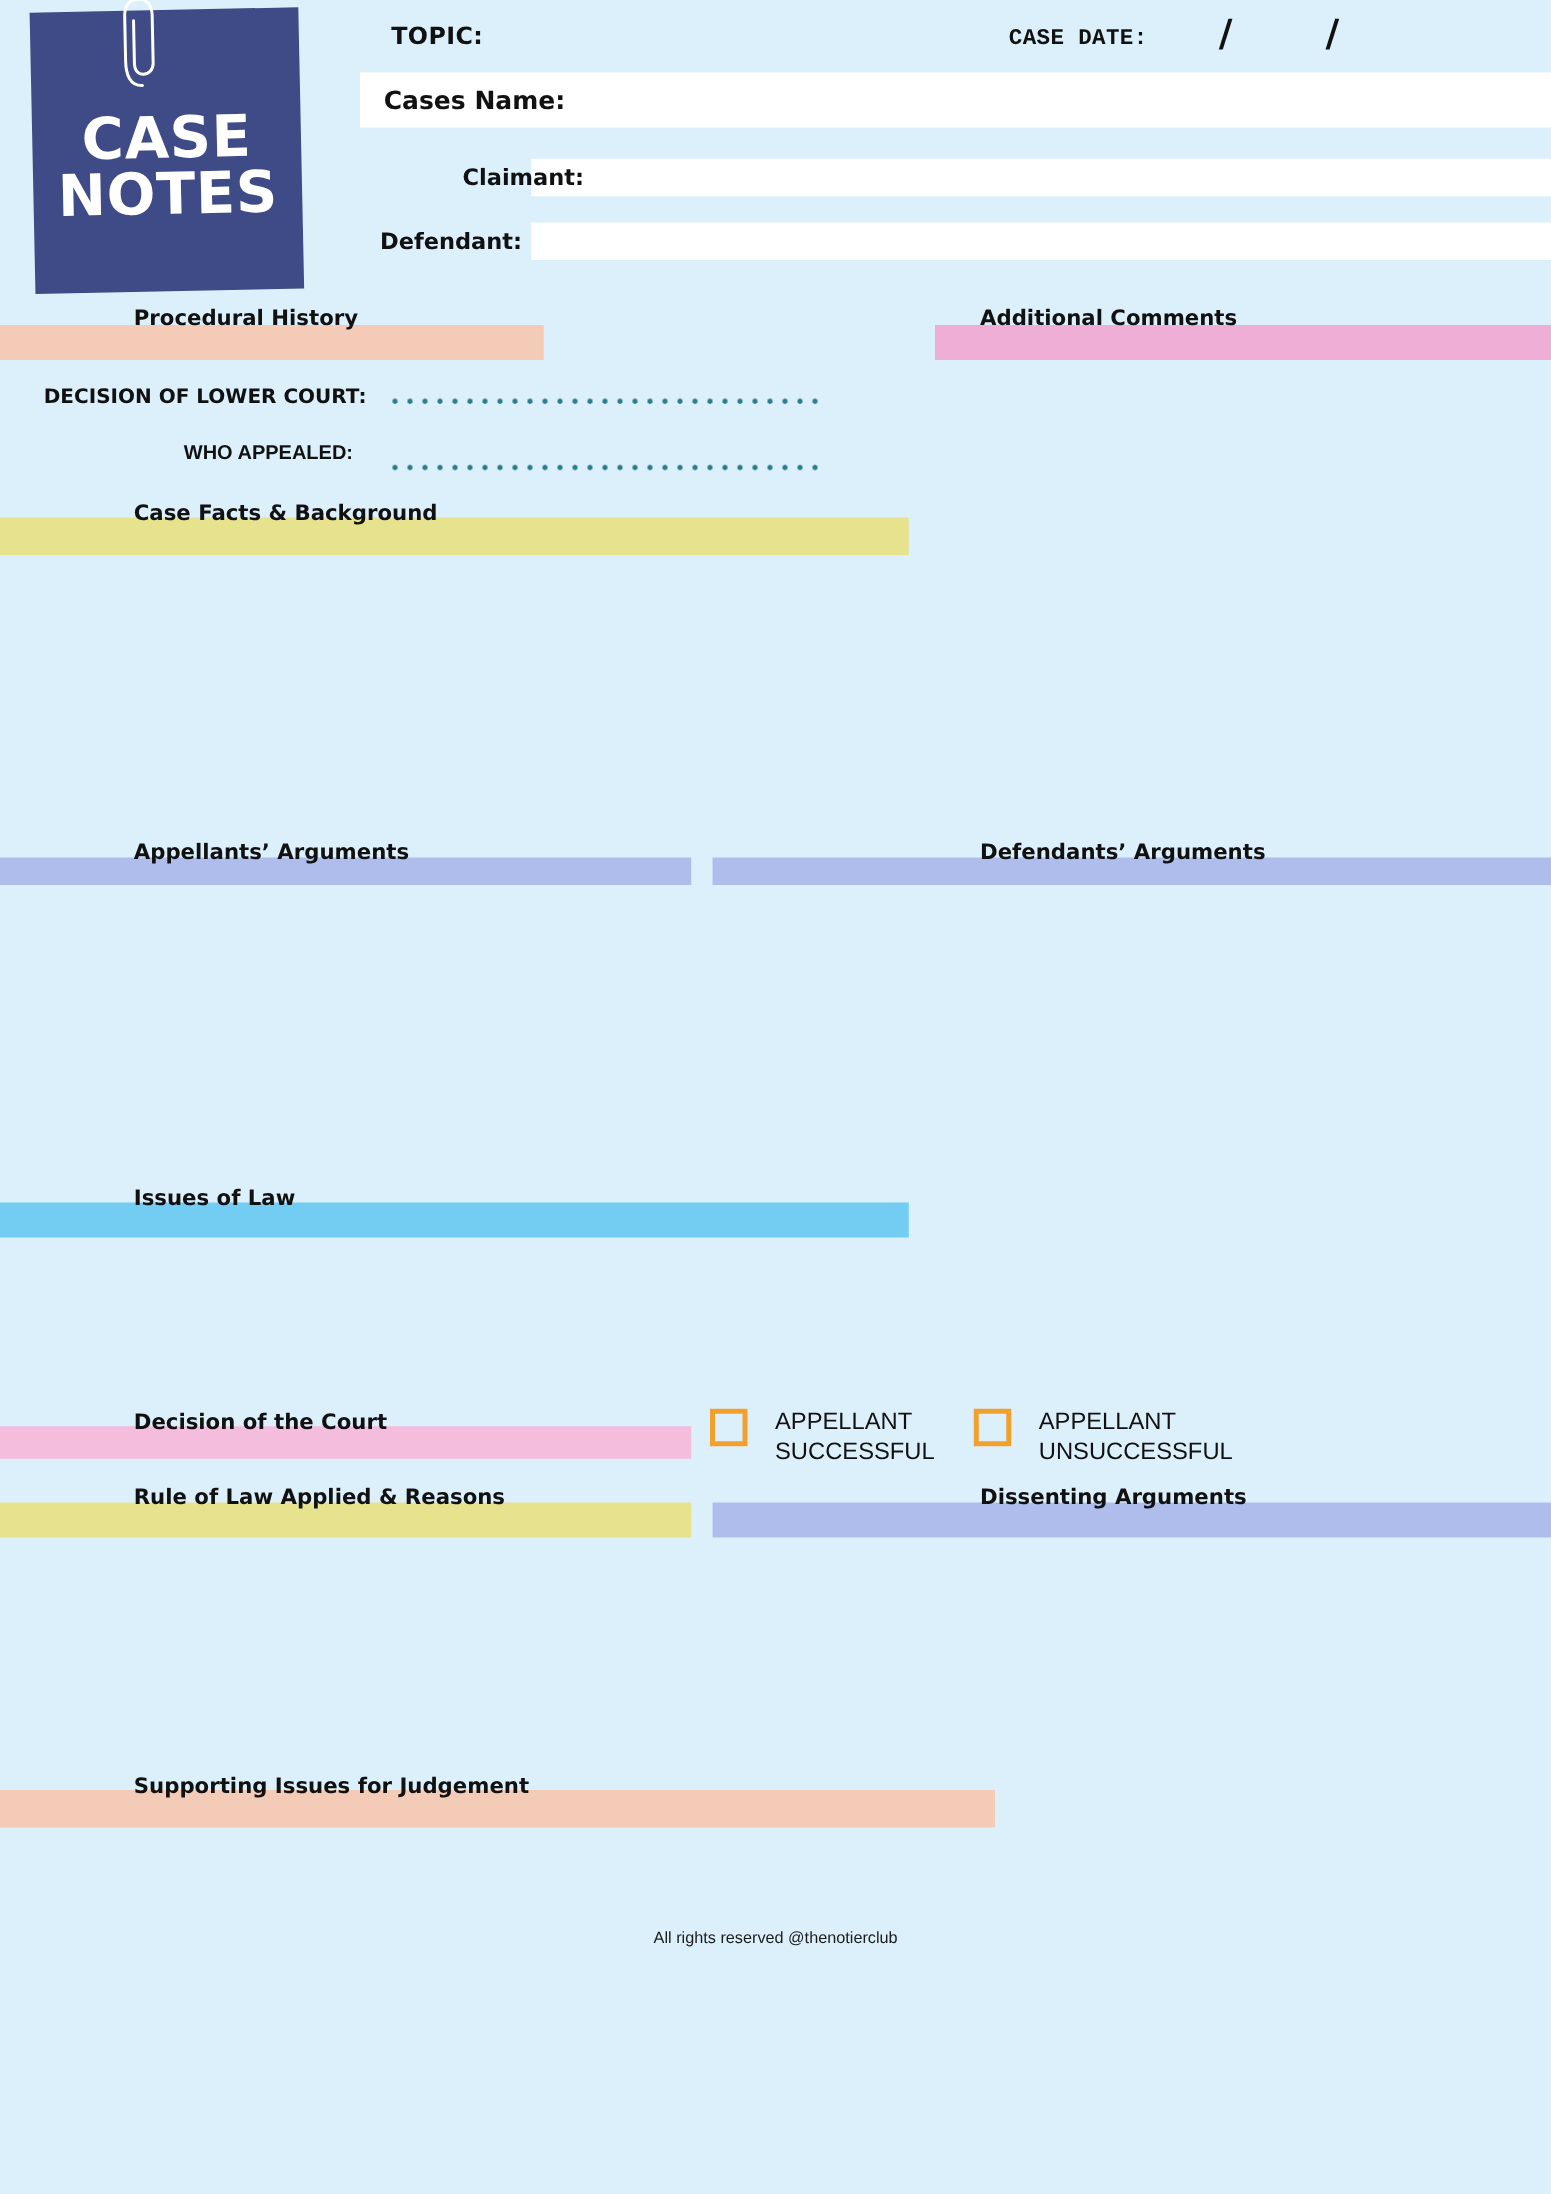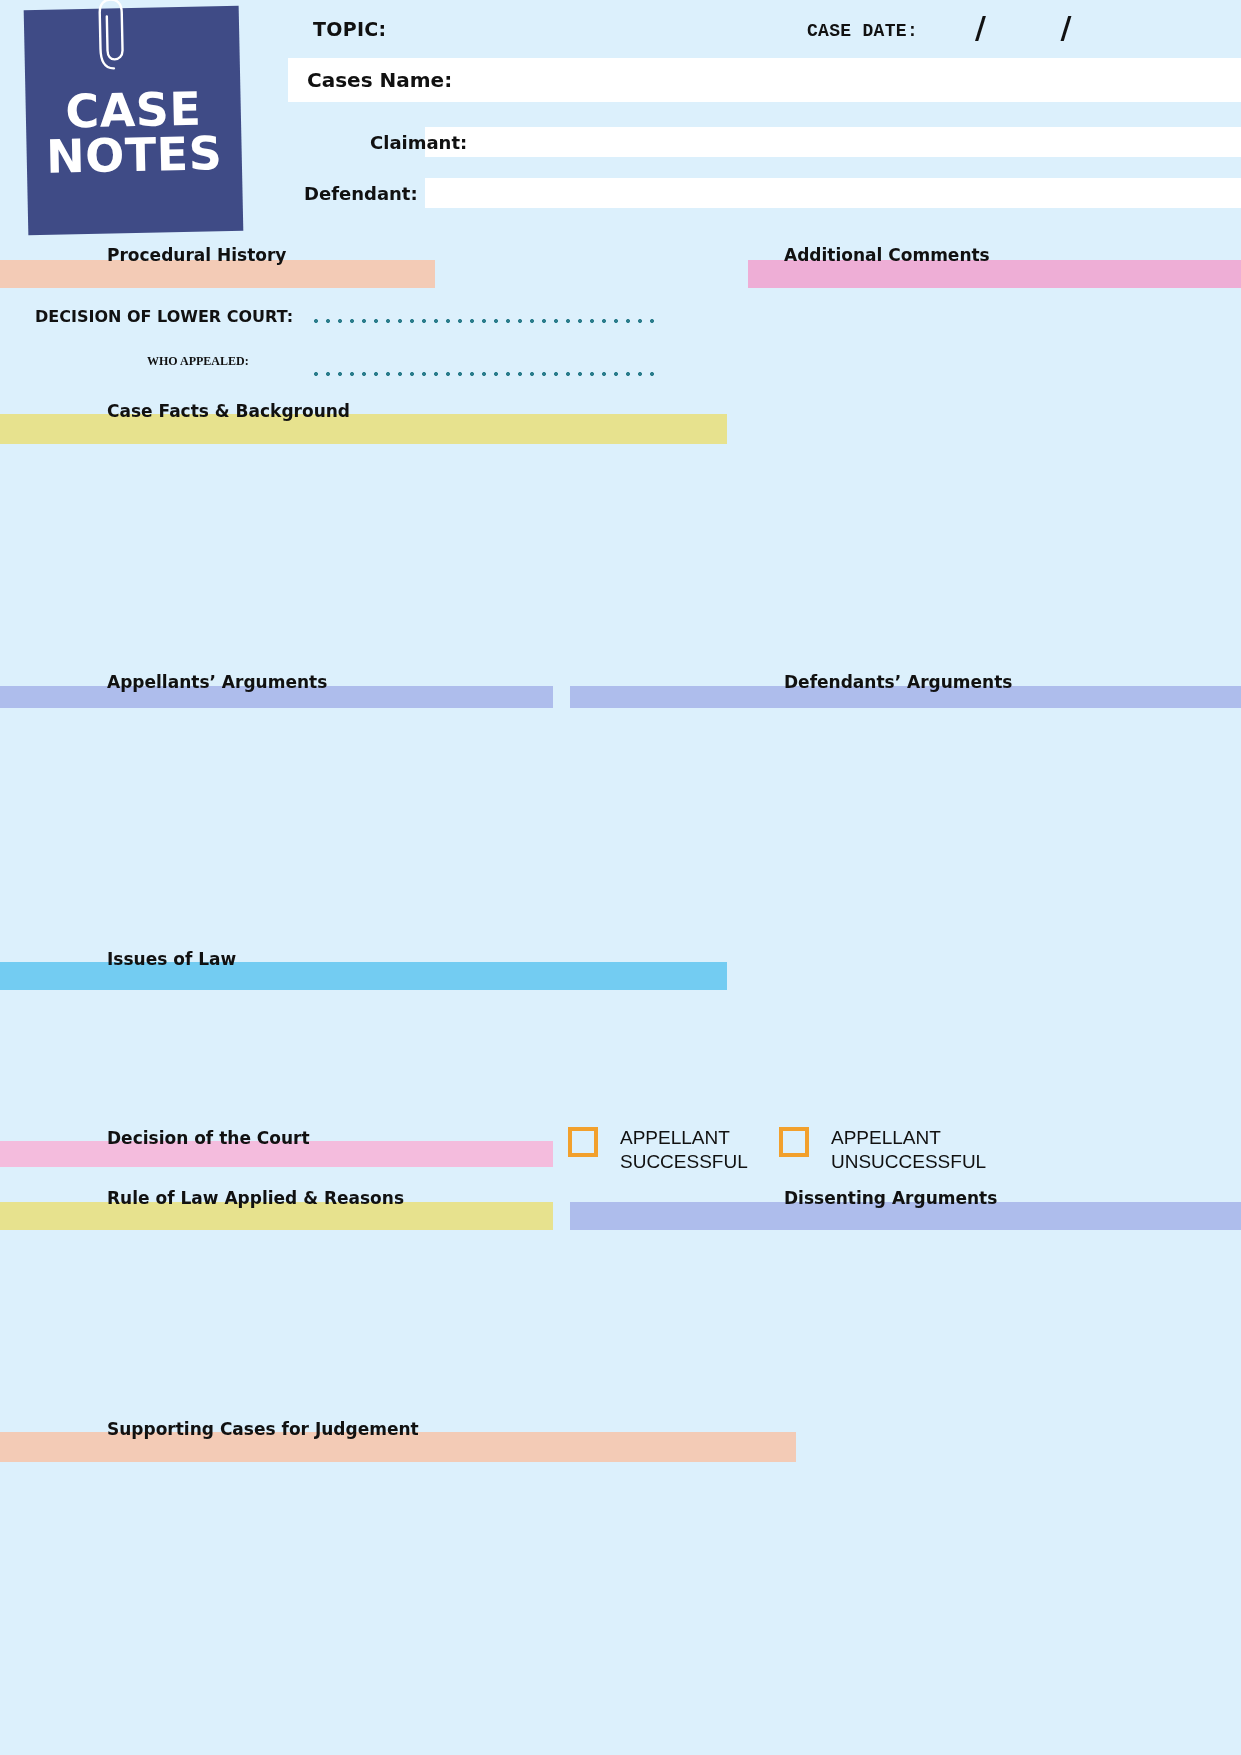--- a/index.html
+++ b/index.html
@@ -121,21 +121,21 @@
   
   .bar-proc      { left: 0px;   top: 260px;  width: 435px;  height: 28px; background: #f3cbb6; }
   .title-proc    { left: 107px; top: 245px; }
 
   
   .bar-addcom    { left: 748px; top: 260px;  width: 493px;  height: 28px; background: #eeaed6; }
   .title-addcom  { left: 784px; top: 245px; }
 
   
   .lab-lowercourt { position:absolute; left: 35px; top: 307px; font-family:"DejaVu Sans",sans-serif; font-weight:700; font-size:16px; color:#111; }
-  .lab-whoappealed{ position:absolute; left: 147px; top: 354px; font-family:Liberation Serif, serif; font-weight:700; font-size:12px; color:#111; }
+  .lab-whoappealed{ position:absolute; left: 147px; top: 354px; font-family:Liberation Sans, sans-serif; font-weight:700; font-size:16px; color:#111; }
   .dots {
     position: absolute;
     height: 6px;
     background-image: radial-gradient(circle, #2b7d8c 1.9px, rgba(0,0,0,0) 2.2px);
     background-size: 12px 6px;
     background-repeat: repeat-x;
   }
   .dots-1 { left: 310px; top: 318px; width: 350px; }
   .dots-2 { left: 310px; top: 371px; width: 350px; }
 
@@ -277,16 +277,17 @@
     </div>
   </div>
 
   <div class="bar bar-rule"></div>
   <div class="bar-title title-rule">Rule of Law Applied &amp; Reasons</div>
 
   <div class="bar bar-dissent"></div>
   <div class="bar-title title-dissent">Dissenting Arguments</div>
 
   <div class="bar bar-support"></div>
-  <div class="bar-title title-support">Supporting Cases for Judgement</div>
-
+  <div class="bar-title title-support">Supporting Issues for Judgement</div>
+
+  <div class="footer">All rights reserved @thenotierclub</div>
 
 </div>
 
 </body></html>

